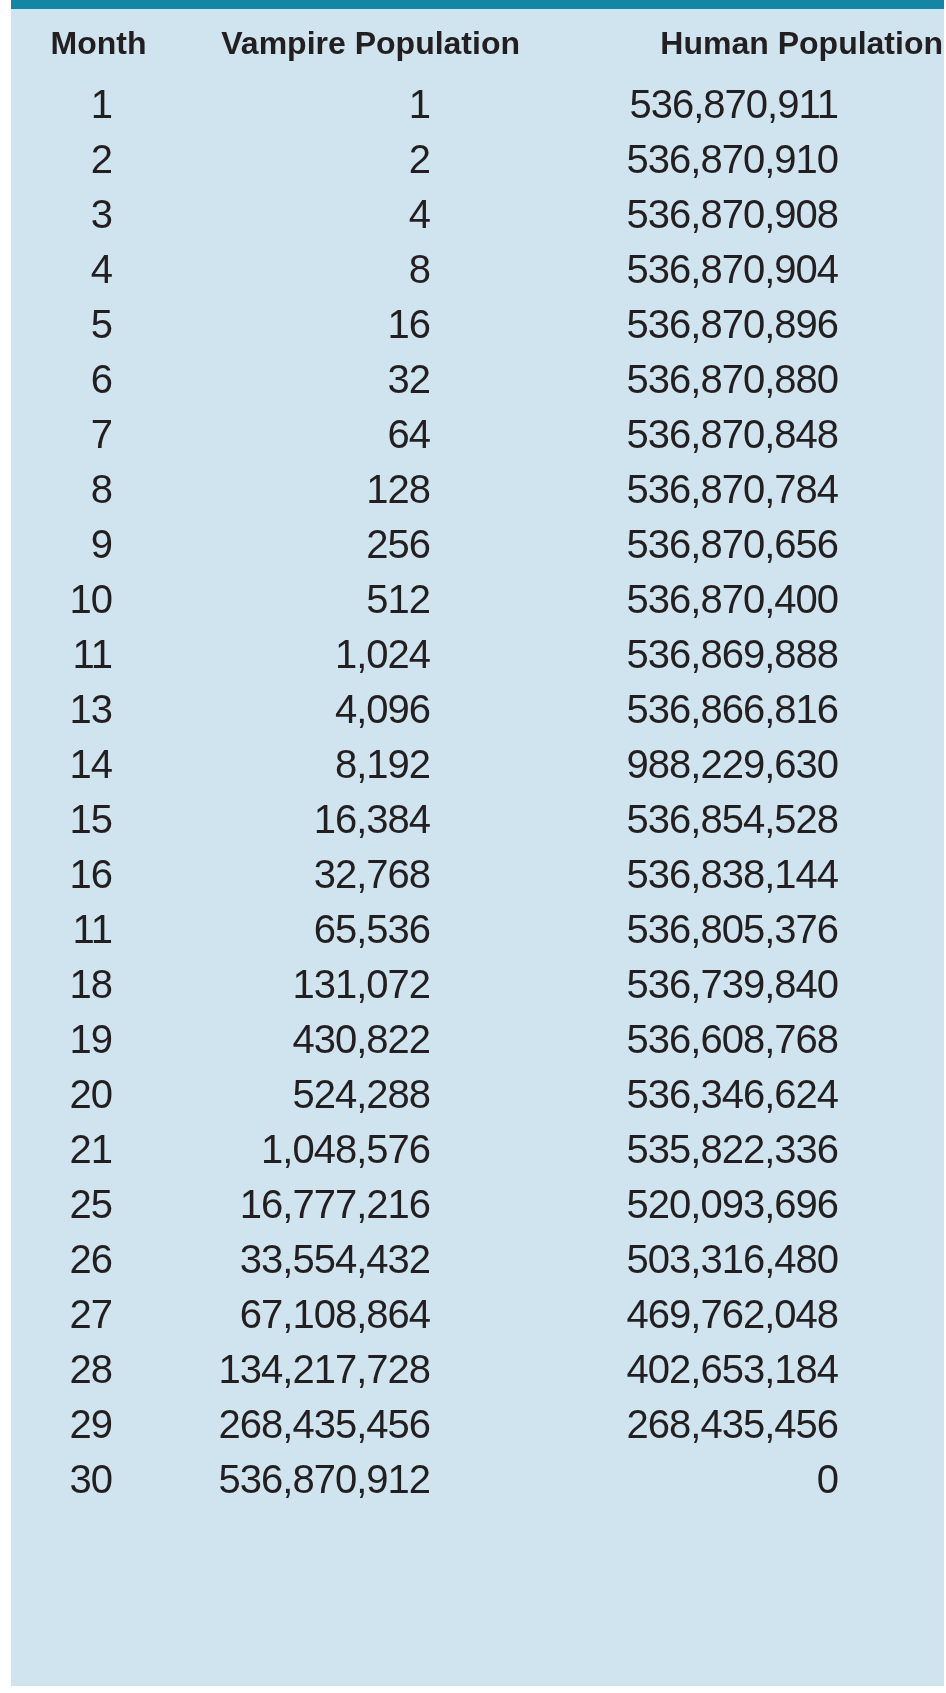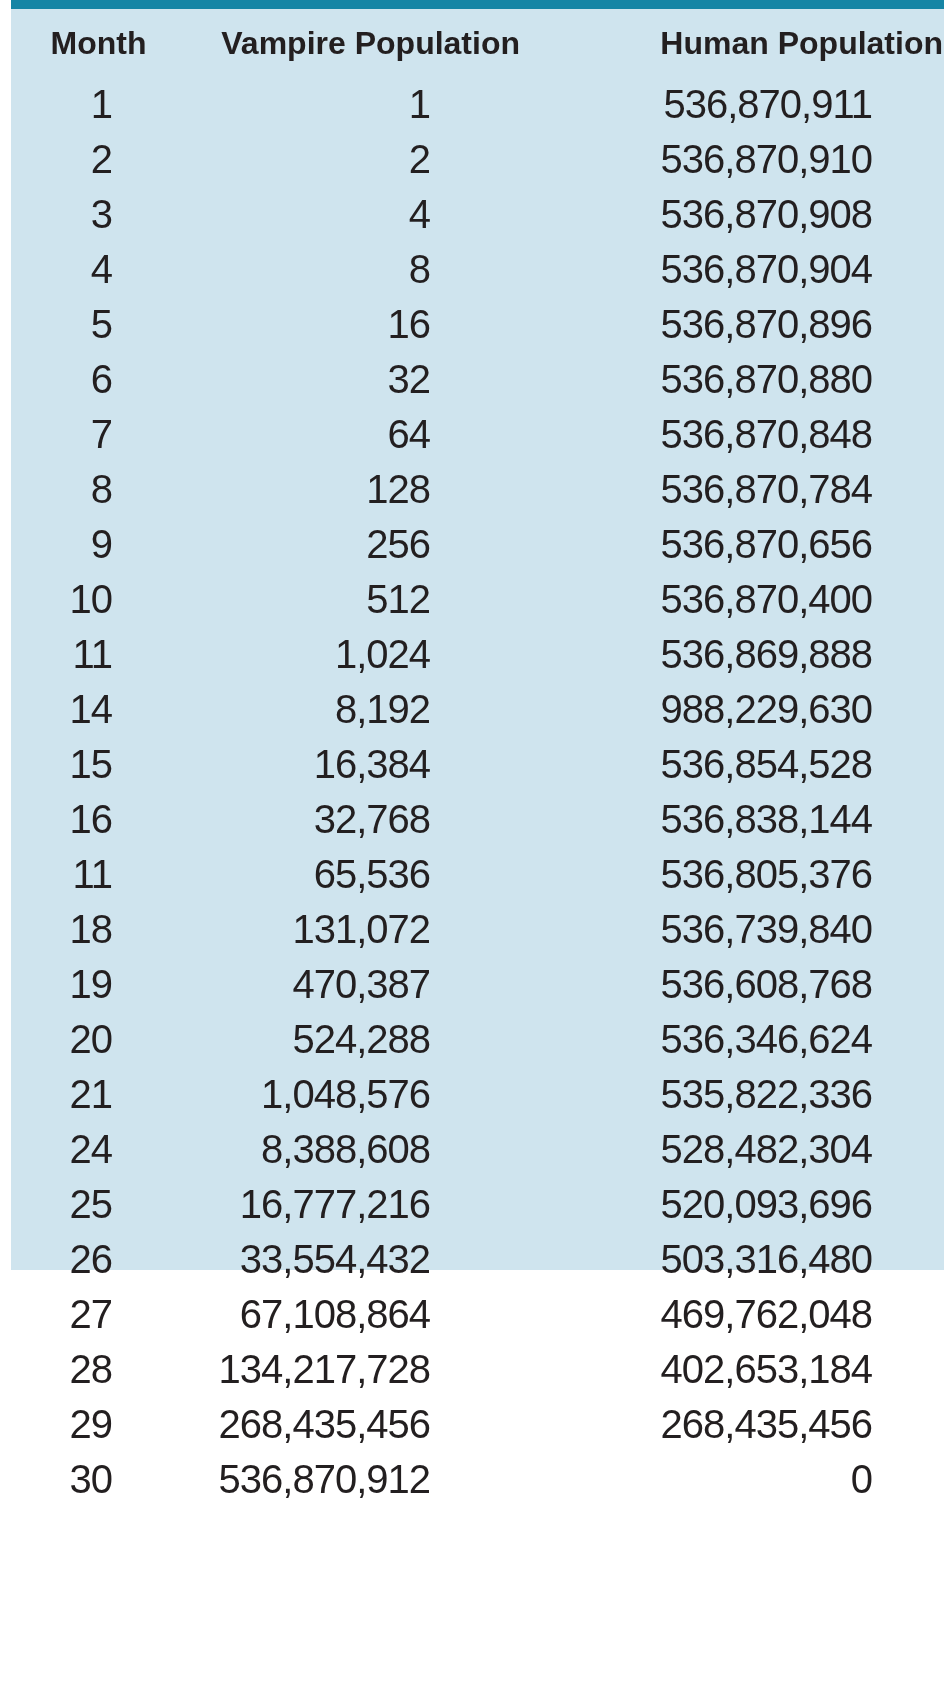--- a/index.html
+++ b/index.html
@@ -10,21 +10,21 @@
     height: 1693px;
     font-family: "Liberation Sans", sans-serif;
     position: relative;
     overflow: hidden;
   }
   .panel {
     position: absolute;
     left: 11px;
     top: 0;
     width: 933px;
-    height: 1270px;
+    height: 1686px;
     background: var(--panel-bg, #cfe4ee);
   }
   .top-bar {
     width: 100%;
     height: 9px;
     background: var(--accent, #1585a5);
   }
   table.pop-table {
     border-collapse: collapse;
     table-layout: fixed;
@@ -45,21 +45,21 @@
   table.pop-table td {
     height: 53px;
     font-size: 40px;
     letter-spacing: -1px;
     text-align: right;
     vertical-align: middle;
     white-space: nowrap;
   }
   td.c0 { padding-right: 49px; }
   td.c1 { padding-right: 91px; }
-  td.c2 { padding-right: 72px; }
+  td.c2 { padding-right: 106px; }
 </style>
 </head>
 <body>
 
 <div class="panel">
   <div class="top-bar"></div>
   <table class="pop-table">
     <colgroup>
       <col style="width:150px">
       <col style="width:360px">
@@ -122,20 +122,25 @@
           <td class="c0">10</td>
           <td class="c1">512</td>
           <td class="c2">536,870,400</td>
         </tr>
         <tr>
           <td class="c0">11</td>
           <td class="c1">1,024</td>
           <td class="c2">536,869,888</td>
         </tr>
         <tr>
+          <td class="c0">13</td>
+          <td class="c1">4,096</td>
+          <td class="c2">536,866,816</td>
+        </tr>
+        <tr>
           <td class="c0">14</td>
           <td class="c1">8,192</td>
           <td class="c2">988,229,630</td>
         </tr>
         <tr>
           <td class="c0">15</td>
           <td class="c1">16,384</td>
           <td class="c2">536,854,528</td>
         </tr>
         <tr>
@@ -148,37 +153,32 @@
           <td class="c1">65,536</td>
           <td class="c2">536,805,376</td>
         </tr>
         <tr>
           <td class="c0">18</td>
           <td class="c1">131,072</td>
           <td class="c2">536,739,840</td>
         </tr>
         <tr>
           <td class="c0">19</td>
-          <td class="c1">470,387</td>
+          <td class="c1">430,822</td>
           <td class="c2">536,608,768</td>
         </tr>
         <tr>
           <td class="c0">20</td>
           <td class="c1">524,288</td>
           <td class="c2">536,346,624</td>
         </tr>
         <tr>
           <td class="c0">21</td>
           <td class="c1">1,048,576</td>
           <td class="c2">535,822,336</td>
-        </tr>
-        <tr>
-          <td class="c0">24</td>
-          <td class="c1">8,388,608</td>
-          <td class="c2">528,482,304</td>
         </tr>
         <tr>
           <td class="c0">25</td>
           <td class="c1">16,777,216</td>
           <td class="c2">520,093,696</td>
         </tr>
         <tr>
           <td class="c0">26</td>
           <td class="c1">33,554,432</td>
           <td class="c2">503,316,480</td>

